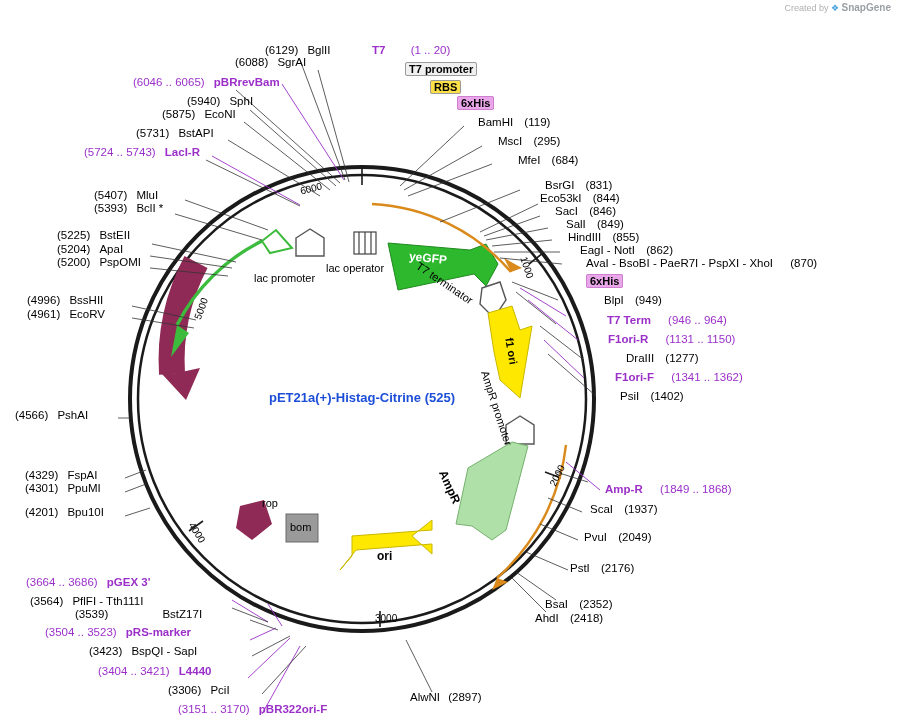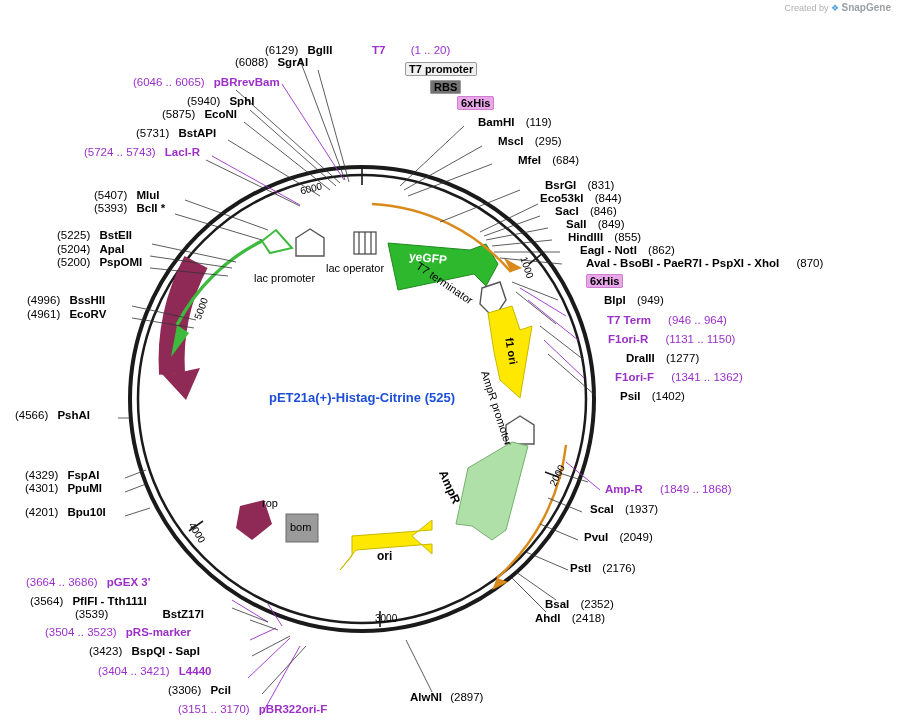--- a/index.html
+++ b/index.html
@@ -6,35 +6,35 @@
   body{
     width:897px;height:727px;
     background:#ffffff;
     font-family:"Liberation Sans", sans-serif;
     overflow:hidden;
     position:relative;
   }
   .stage{position:absolute;left:0;top:0;width:897px;height:727px;}
   svg.map{position:absolute;left:0;top:0;width:897px;height:727px;}
   .lbl{position:absolute;white-space:nowrap;font-size:11.5px;color:#000;}
-  .lbl b{font-weight:bold;}
+  .lbl b{font-weight:normal;}
   .purple{color:#9b30c8;}
   .purple b{color:#9b30c8;font-weight:bold;}
   .credit{
     position:absolute;right:6px;top:2px;font-size:9px;color:#b0b0b0;
     font-family:"Liberation Sans", sans-serif;
   }
   .credit .sg{color:#9aa0a6;font-weight:bold;font-size:10px;}
   .credit .leaf{color:#4aa3df;}
   .boxed{
     border:1px solid #9a9a9a;background:#f0f0f0;padding:0 3px;border-radius:2px;
     font-weight:bold;font-size:11px;
   }
   .rbs{
-    border:1px solid #9a9a9a;background:#737373;padding:0 3px;border-radius:2px;
+    border:1px solid #9a9a9a;background:#fde047;padding:0 3px;border-radius:2px;
     font-weight:bold;font-size:11px;
   }
   .his{
     background:#e9a7e9;border:1px solid #cf7fcf;padding:0 3px;border-radius:2px;
     font-weight:bold;font-size:11px;color:#000;
   }
   .plasmid-name{
     position:absolute;text-align:center;font-weight:bold;font-size:13px;color:#1d4ed8;
   }
   .plasmid-bp{

